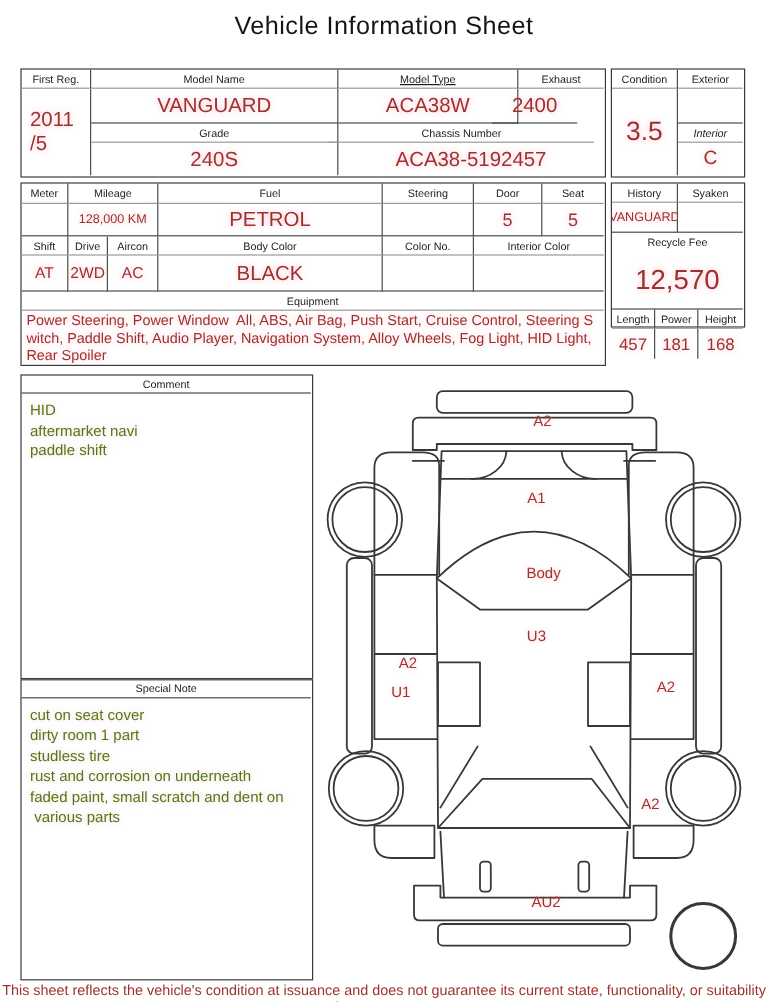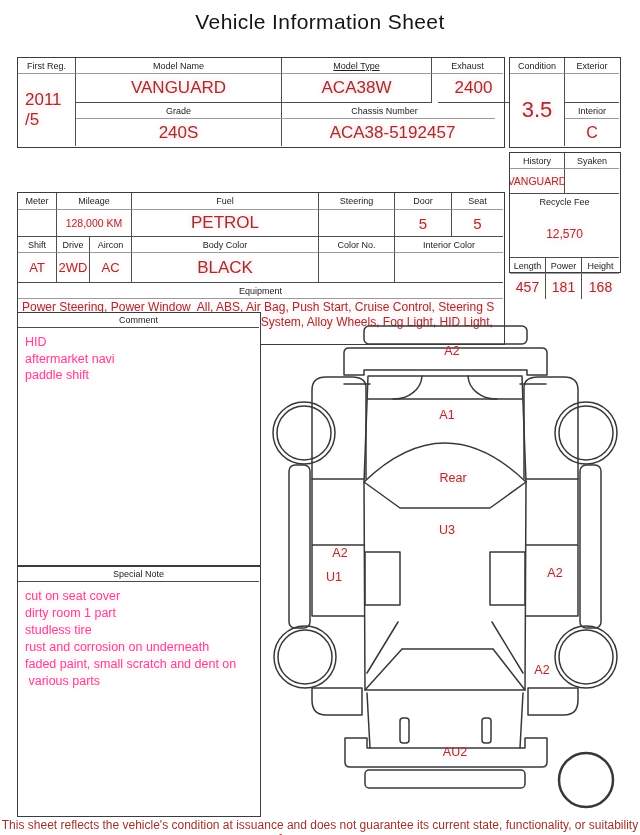--- a/index.html
+++ b/index.html
@@ -8,26 +8,26 @@
   .title{position:absolute;top:10px;left:0;width:640px;text-align:center;
          font-size:21px;letter-spacing:.4px;color:#141414;}
   .box{position:absolute;border:1.5px solid #3c3c3c;box-sizing:border-box;background:#fff;}
   .cell{position:absolute;box-sizing:border-box;overflow:hidden;}
   .hdr{font-size:9px;color:#1c1c1c;text-align:center;display:flex;align-items:center;justify-content:center;}
   .u{border-bottom:1px solid #9b9b9b;}
   .br{border-right:1px solid #4d4d4d;}
   .bb{border-bottom:1px solid #4d4d4d;}
   .val{color:#9d322c;text-align:center;display:flex;align-items:center;justify-content:center;
        text-shadow:0 0 5px rgba(255,130,168,.5);}
-  .f17{font-size:17px;} .f21{font-size:22px;} .f19{font-size:12px;} .f15{font-size:15px;}
+  .f17{font-size:17px;} .f21{font-size:22px;} .f19{font-size:23px;} .f15{font-size:15px;}
   .f14{font-size:14px;} .f13{font-size:13px;} .f11{font-size:10.5px;} .f16{font-size:16px;}
   .firstreg{flex-direction:column;align-items:flex-start;padding-left:7px;line-height:20px;justify-content:center;}
   .equiptext{position:absolute;box-sizing:border-box;color:#9d322c;font-size:12px;line-height:14.6px;
        padding:1px 4px;white-space:pre-wrap;word-break:break-all;text-shadow:0 0 5px rgba(255,130,168,.45);}
-  .notetext{position:absolute;box-sizing:border-box;color:#ec4899;font-size:12.5px;
+  .notetext{position:absolute;box-sizing:border-box;color:#4d7c0f;font-size:12.5px;
        padding:6px 7px;text-shadow:0 0 5px rgba(255,130,168,.4);}
   .notetext div{white-space:pre-wrap;}
   .lh16 div{line-height:16.5px;} .lh17 div{line-height:17px;}
   .footer{position:absolute;top:818px;left:0;width:640px;text-align:center;
        font-size:12px;color:#9d322c;}
   .diagram{position:absolute;left:270px;top:300px;width:370px;height:520px;}
   .diagram svg{position:absolute;left:0;top:0;}
   .dlabel{position:absolute;transform:translate(-50%,-50%);color:#a3342d;font-size:12.5px;
        text-shadow:0 0 4px rgba(255,140,175,.45);white-space:nowrap;}
 </style>
@@ -42,37 +42,37 @@
     <div class="cell hdr u br" style="left:0;top:0;width:58px;height:16px;">First Reg.</div>
     <div class="cell val f17 br firstreg" style="left:0;top:16px;width:58px;height:72px;">
       <span>2011</span>
       <span>/5</span>
     </div>
     <div class="cell hdr u br" style="left:58px;top:0;width:206px;height:16px;">Model Name</div>
     <div class="cell val f17 br bb" style="left:58px;top:16px;width:206px;height:29px;">VANGUARD</div>
     <div class="cell hdr u br" style="left:264px;top:0;width:150px;height:16px;text-decoration:underline;">Model Type</div>
     <div class="cell val f17 br bb" style="left:264px;top:16px;width:150px;height:29px;">ACA38W</div>
     <div class="cell hdr u" style="left:414px;top:0;width:71px;height:16px;">Exhaust</div>
-    <div class="cell val f17 bb" style="left:420px;top:16px;width:71px;height:29px;">2400</div>
+    <div class="cell val f17 bb" style="left:392px;top:16px;width:71px;height:29px;">2400</div>
     <div class="cell hdr u br" style="left:58px;top:45px;width:206px;height:16px;">Grade</div>
     <div class="cell val f17 br" style="left:58px;top:61px;width:206px;height:27px;">240S</div>
     <div class="cell hdr u" style="left:256px;top:45px;width:221px;height:16px;">Chassis Number</div>
     <div class="cell val f17" style="left:264px;top:61px;width:221px;height:27px;">ACA38-5192457</div>
   </div>
 
   <div class="box" style="left:509px;top:57px;width:112px;height:91px;">
     <div class="cell hdr u br" style="left:0;top:0;width:55px;height:16px;">Condition</div>
     <div class="cell val f21 br" style="left:0;top:16px;width:55px;height:72px;">3.5</div>
     <div class="cell hdr u" style="left:55px;top:0;width:54px;height:16px;">Exterior</div>
     <div class="cell val f16 bb" style="left:55px;top:16px;width:54px;height:29px;"></div>
-    <div class="cell hdr u" style="left:55px;top:45px;width:54px;height:16px;">Interior</div>
+    <div class="cell hdr u" style="left:55px;top:45px;width:54px;height:16px;font-style:italic;">Interior</div>
     <div class="cell val f16" style="left:55px;top:61px;width:54px;height:27px;">C</div>
   </div>
 
-  <div class="box" style="left:17px;top:152px;width:488px;height:153px;margin-top:40px;">
+  <div class="box" style="left:17px;top:152px;width:488px;height:153px;">
     <div class="cell hdr u br" style="left:0;top:0;width:39px;height:17px;">Meter</div>
     <div class="cell val f11 br bb" style="left:0;top:17px;width:39px;height:27px;"></div>
     <div class="cell hdr u br" style="left:39px;top:0;width:75px;height:17px;">Mileage</div>
     <div class="cell val f11 br bb" style="left:39px;top:17px;width:75px;height:27px;">128,000 KM</div>
     <div class="cell hdr u br" style="left:114px;top:0;width:187px;height:17px;">Fuel</div>
     <div class="cell val f17 br bb" style="left:114px;top:17px;width:187px;height:27px;">PETROL</div>
     <div class="cell hdr u br" style="left:301px;top:0;width:76px;height:17px;">Steering</div>
     <div class="cell val f13 br bb" style="left:301px;top:17px;width:76px;height:27px;"></div>
     <div class="cell hdr u br" style="left:377px;top:0;width:57px;height:17px;">Door</div>
     <div class="cell val f15 br bb" style="left:377px;top:17px;width:57px;height:27px;">5</div>
@@ -172,21 +172,21 @@
       <circle cx="316" cy="133" r="31"></circle>
         <circle cx="316" cy="133" r="27"></circle>
       <circle cx="35" cy="357" r="31"></circle>
         <circle cx="35" cy="357" r="27"></circle>
       <circle cx="316" cy="357" r="31"></circle>
         <circle cx="316" cy="357" r="27"></circle>
       <circle cx="316" cy="480" r="27" stroke-width="2.5"></circle>
     </svg>
     <div class="dlabel" style="left:182px;top:51px;">A2</div>
     <div class="dlabel" style="left:177px;top:115px;">A1</div>
-    <div class="dlabel" style="left:183px;top:178px;">Rear</div>
+    <div class="dlabel" style="left:183px;top:178px;">Body</div>
     <div class="dlabel" style="left:177px;top:230px;">U3</div>
     <div class="dlabel" style="left:70px;top:253px;">A2</div>
     <div class="dlabel" style="left:64px;top:277px;">U1</div>
     <div class="dlabel" style="left:285px;top:273px;">A2</div>
     <div class="dlabel" style="left:272px;top:370px;">A2</div>
     <div class="dlabel" style="left:185px;top:452px;">AU2</div>
   </div>
 
   <div class="footer">This sheet reflects the vehicle's condition at issuance and does not guarantee its current state, functionality, or suitability for any purpose</div>
 

